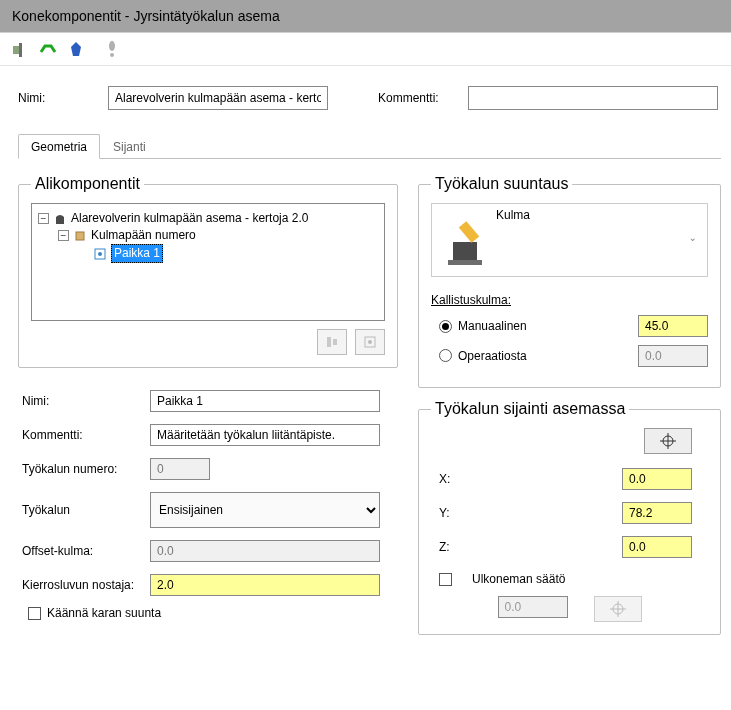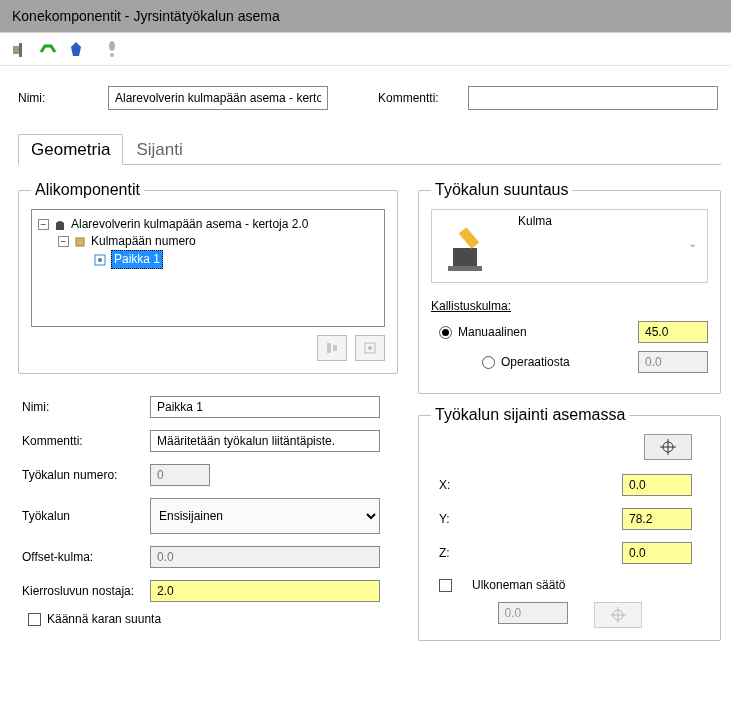--- a/index.html
+++ b/index.html
@@ -54,21 +54,21 @@
     height: 24px;
     padding: 3px 6px;
     font-size: 12px;
   }
   .tabs {
     display: flex;
     border-bottom: 1px solid #c0c0c0;
   }
   .tab {
     padding: 5px 12px 4px;
-    font-size: 17px;
+    font-size: 12px;
     color: #666;
     cursor: pointer;
     border: 1px solid transparent;
     border-bottom: none;
     margin-bottom: -1px;
   }
   .tab.active {
     color: #000;
     border: 1px solid #c0c0c0;
     border-bottom: 1px solid #fff;
@@ -116,21 +116,21 @@
   .sel { border:1px solid #888; padding:2px 4px; height:36px; font-size:12px; width: 230px; background:#fafafa;}
   .highlight { background:#ffff99 !important; }
   .checkbox-row { display:flex; align-items:center; gap:6px; margin-top:10px; padding-left:10px;}
   .chk { width:13px; height:13px; border:1px solid #555; background:#fff;}
   .orient-box {
     border:1px solid #ccc;
     height: 74px;
     display:flex;
     align-items:flex-start;
     padding: 4px 8px;
-    gap: 28px;
+    gap: 6px;
     position:relative;
   }
   .orient-icon {
     width: 50px; height: 60px;
     display:flex; align-items:flex-end; justify-content:center;
   }
   .orient-chev {
     position:absolute; right:10px; top:28px; color:#888; font-size:10px;
   }
   .kall-label { margin:16px 0 8px;text-decoration:underline; }
@@ -284,21 +284,21 @@
         <div class="kall-label">Kallistuskulma:</div>
 
         <div class="radio-row">
           <span style="display:flex;align-items:center;">
             <span class="radio checked"></span>
             <span>Manuaalinen</span>
           </span>
           <input class="numfield highlight" value="45.0" style="">
         </div>
         <div class="radio-row">
-          <span style="display:flex;align-items:center;margin-left:43px;">
+          <span style="display:flex;align-items:flex-start;">
             <span class="radio"></span>
             <span>Operaatiosta</span>
           </span>
           <input class="numfield readonly" style="background: rgb(240, 240, 240); color: rgb(136, 136, 136);" readonly="" value="0.0">
         </div>
       </fieldset>
 
       <fieldset>
         <legend>Työkalun sijainti asemassa</legend>
         <div class="target-row">

